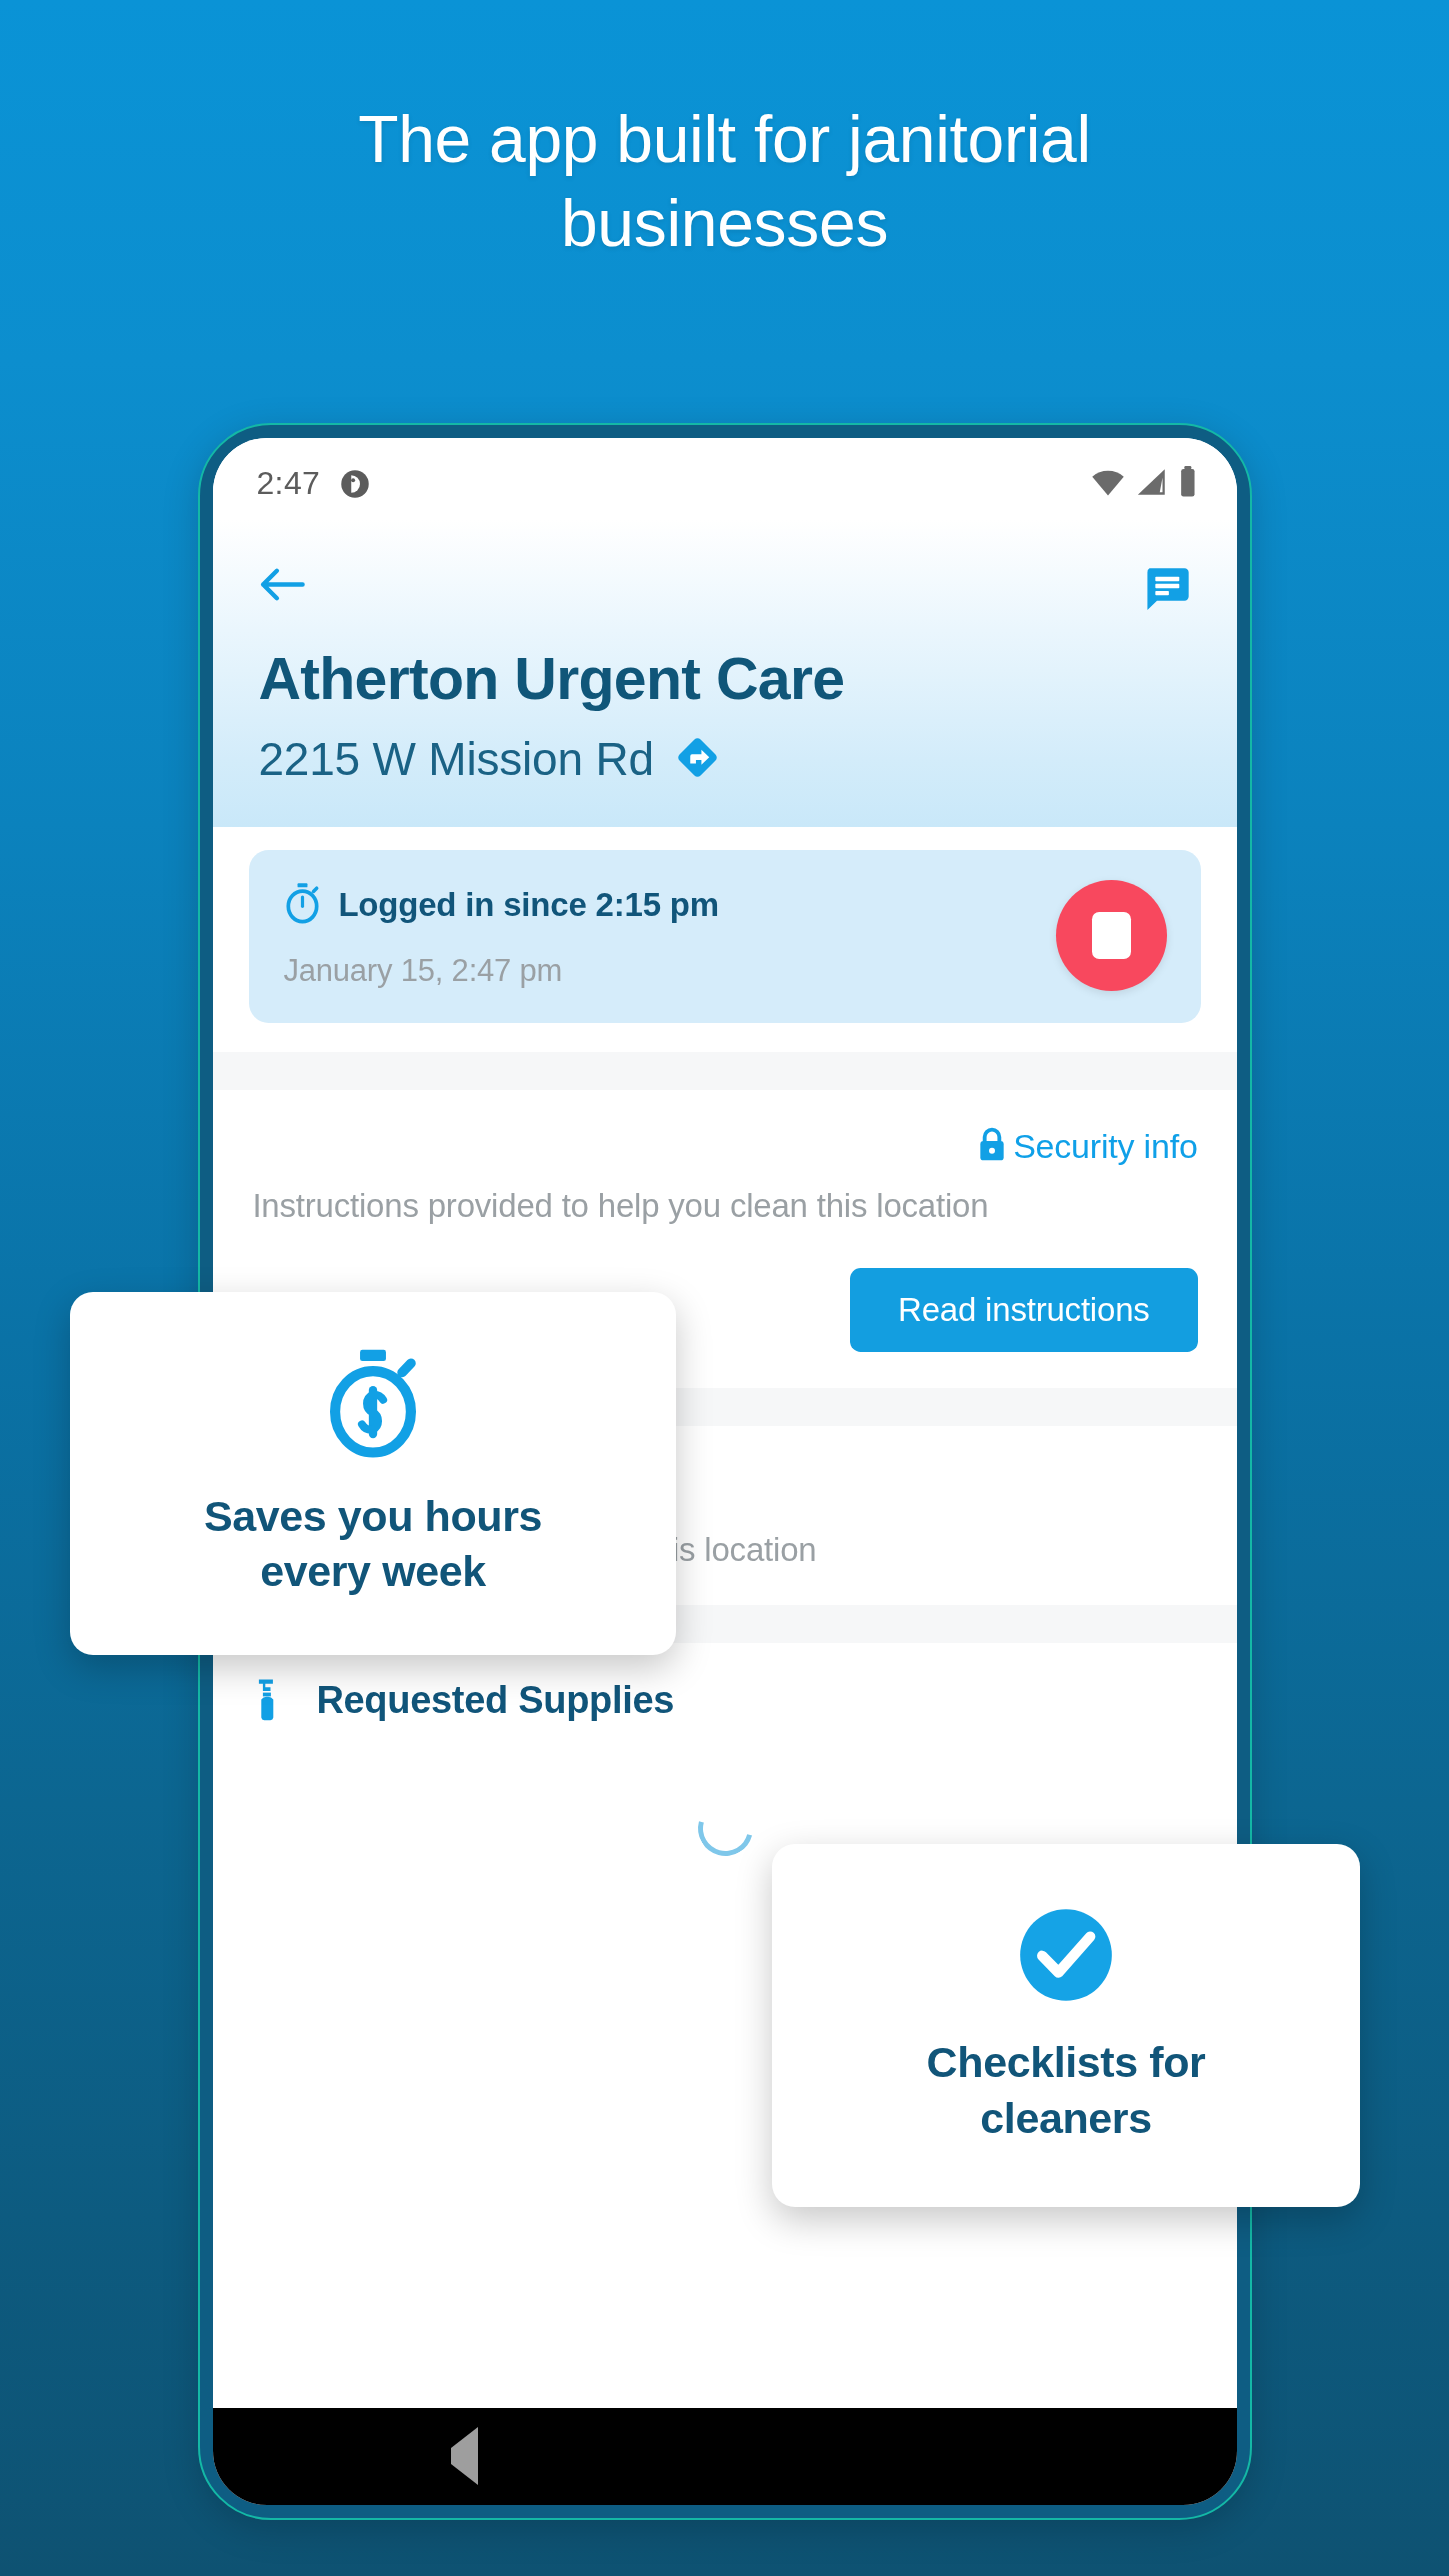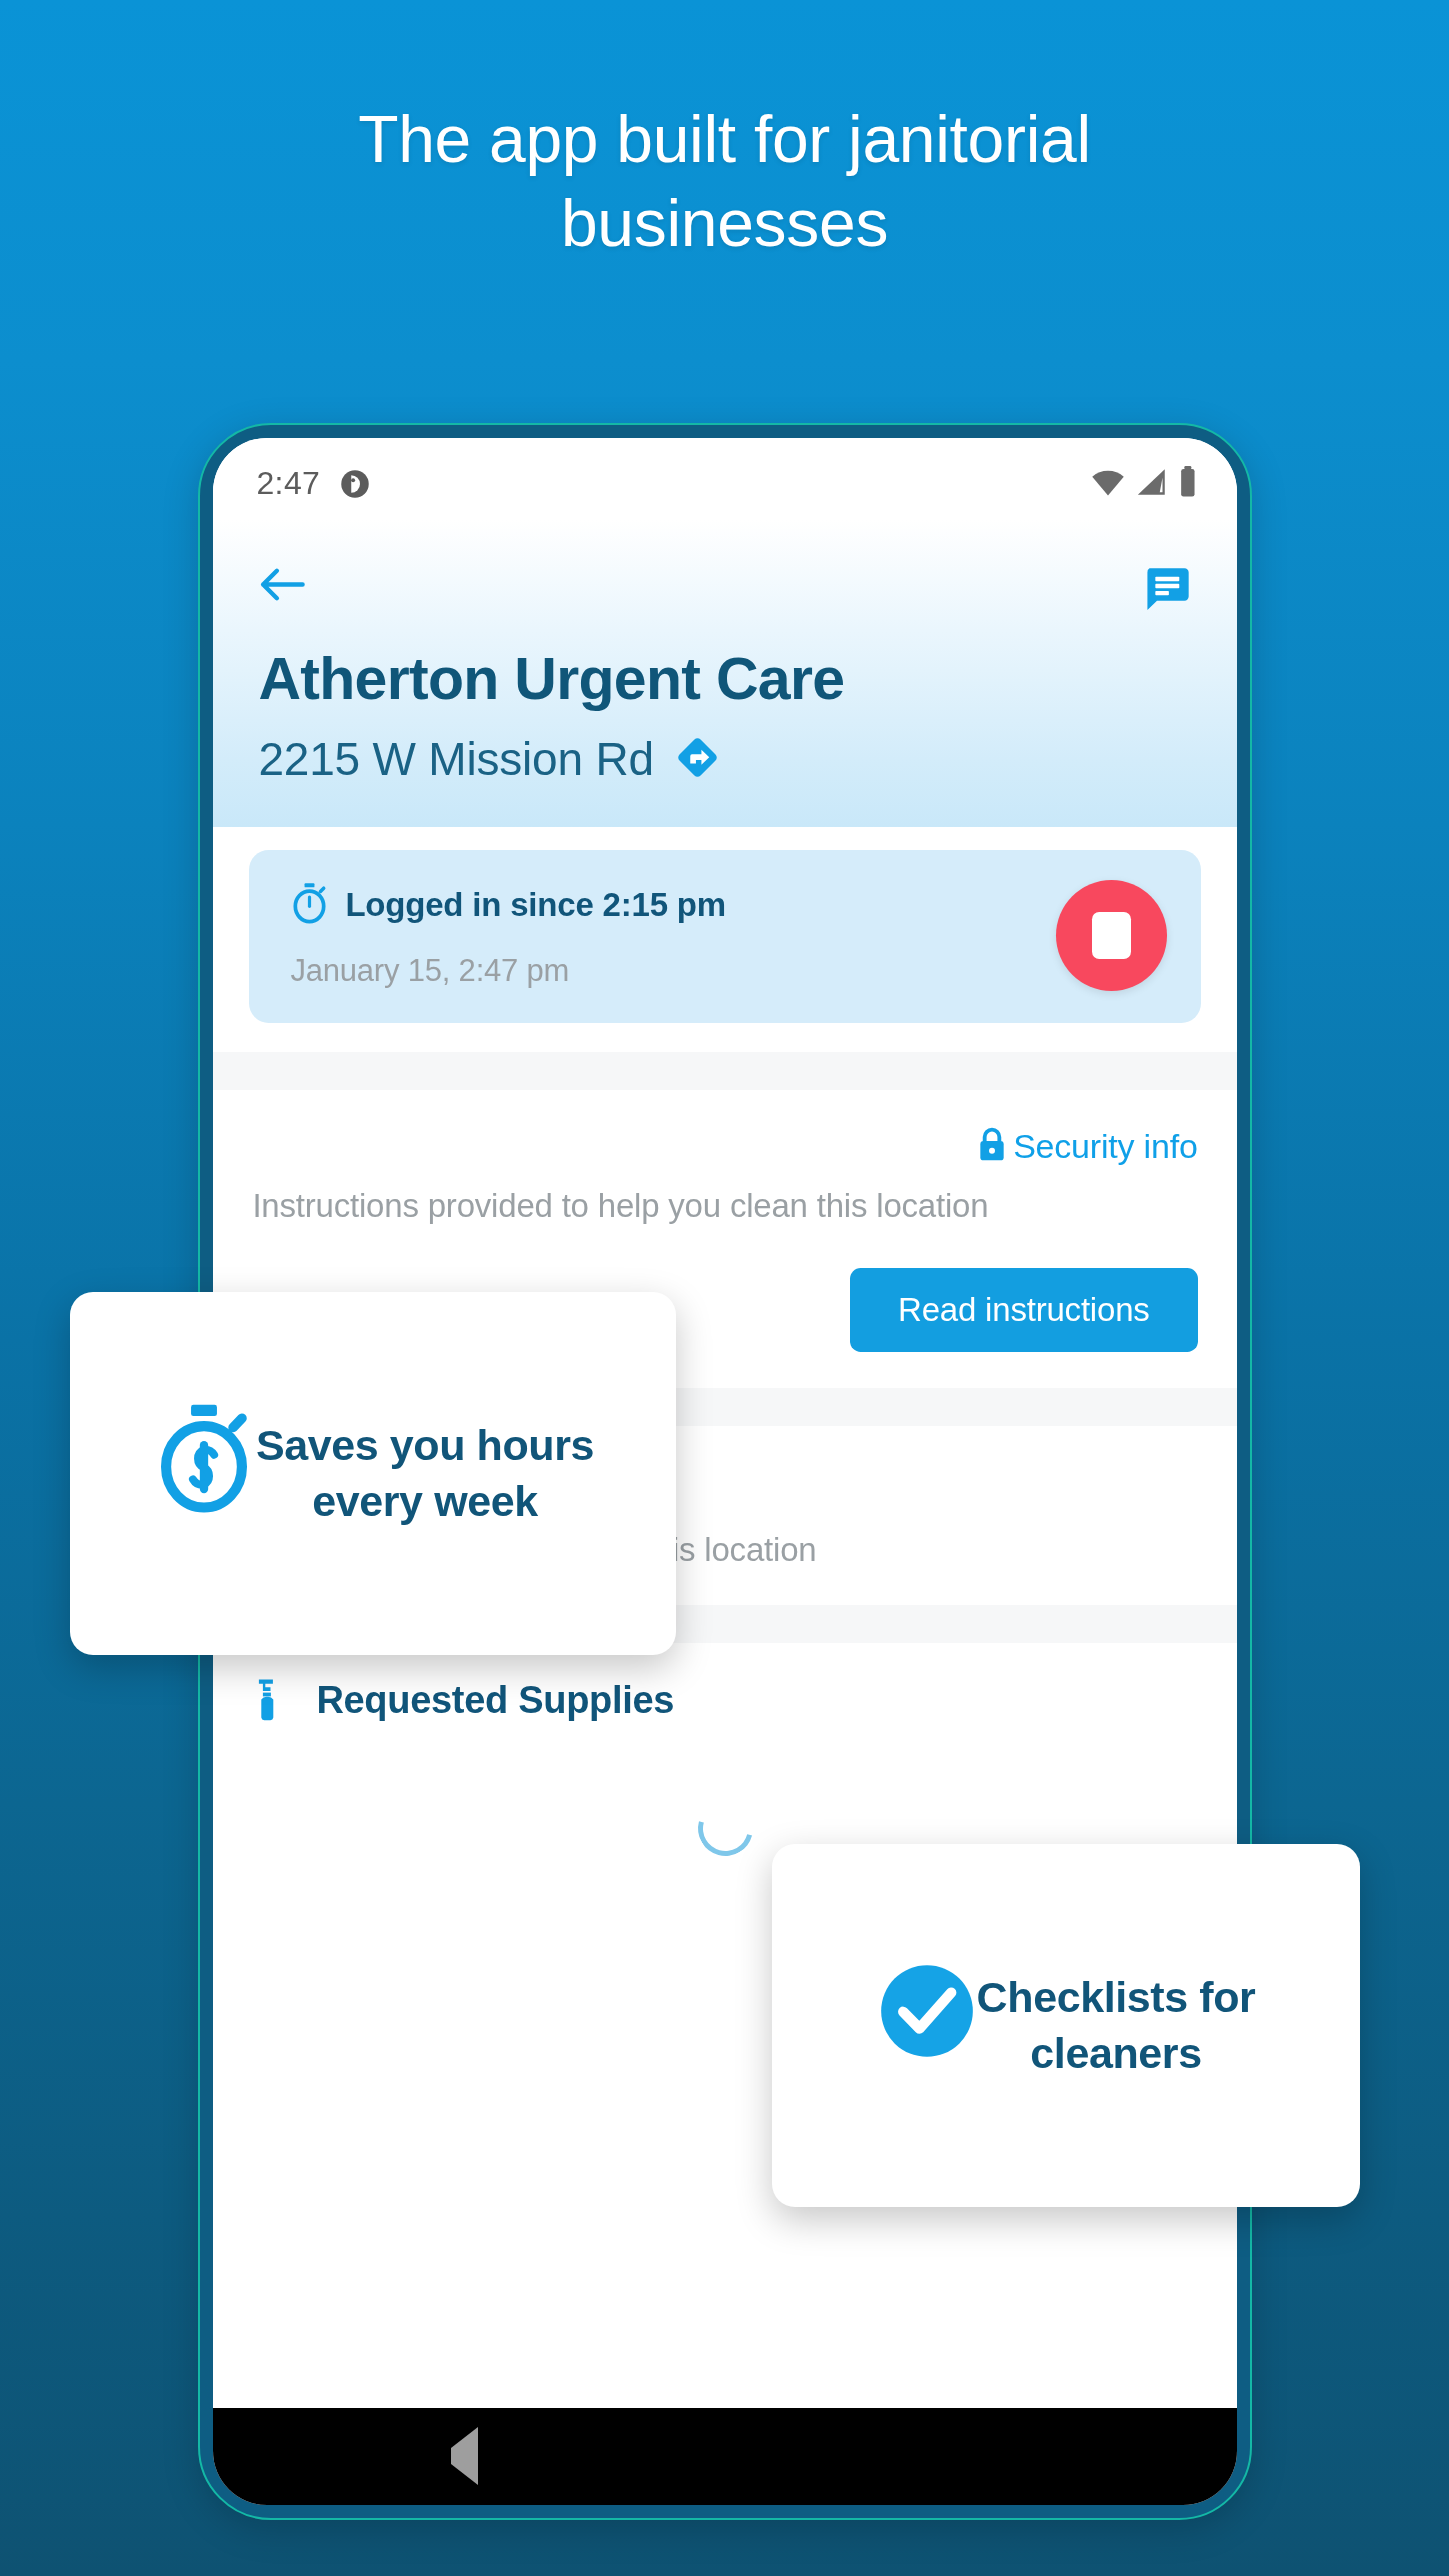--- a/index.html
+++ b/index.html
@@ -143,21 +143,21 @@
     padding: 23px 36px 29px 36px;
   }
   .login-card {
     background: #d5ecfa;
     border-radius: 19.7px;
     padding: 30px 34px 32px 34px;
     display: flex;
     align-items: center;
     min-height: 170px;
   }
-  .login-card-text { flex: 1 1 auto; margin-left: 7px; }
+  .login-card-text { flex: 1 1 auto; }
   .login-row-1 {
     display: flex;
     align-items: center;
     gap: 16px;
   }
   .login-since {
     font-size: 33px;
     font-weight: 700;
     color: #11557a;
     letter-spacing: -0.2px;
@@ -301,20 +301,21 @@
     background: #9e9e9e;
   }
 
   
   .feature-card {
     position: absolute;
     background: #ffffff;
     border-radius: 23px;
     box-shadow: 0 12.5px 36px rgba(0,0,0,0.22);
     display: flex;
+    flex-direction: column;
     align-items: center;
     justify-content: center;
     z-index: 40;
     padding: 36px 27px;
   }
   .feature-card-icon { margin-bottom: 30px; line-height: 0; }
   .feature-card-text {
     font-size: 43px;
     font-weight: 700;
     color: #115579;

